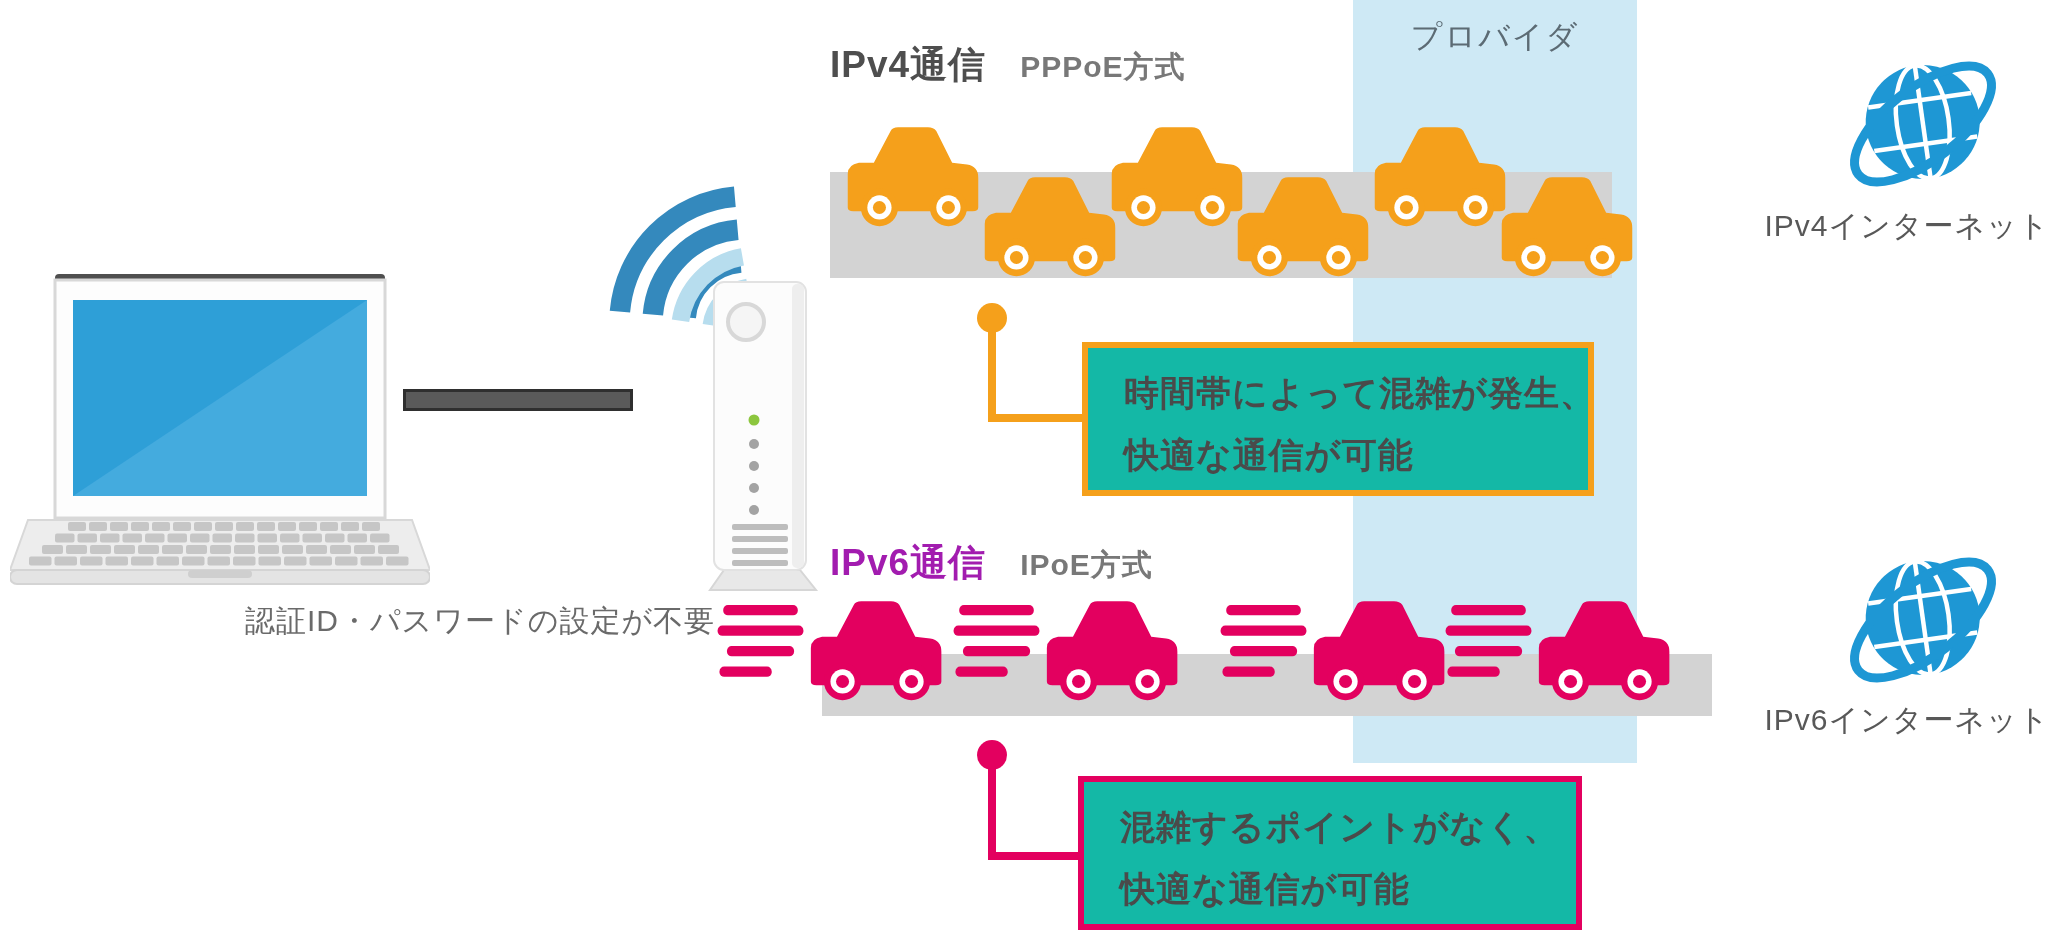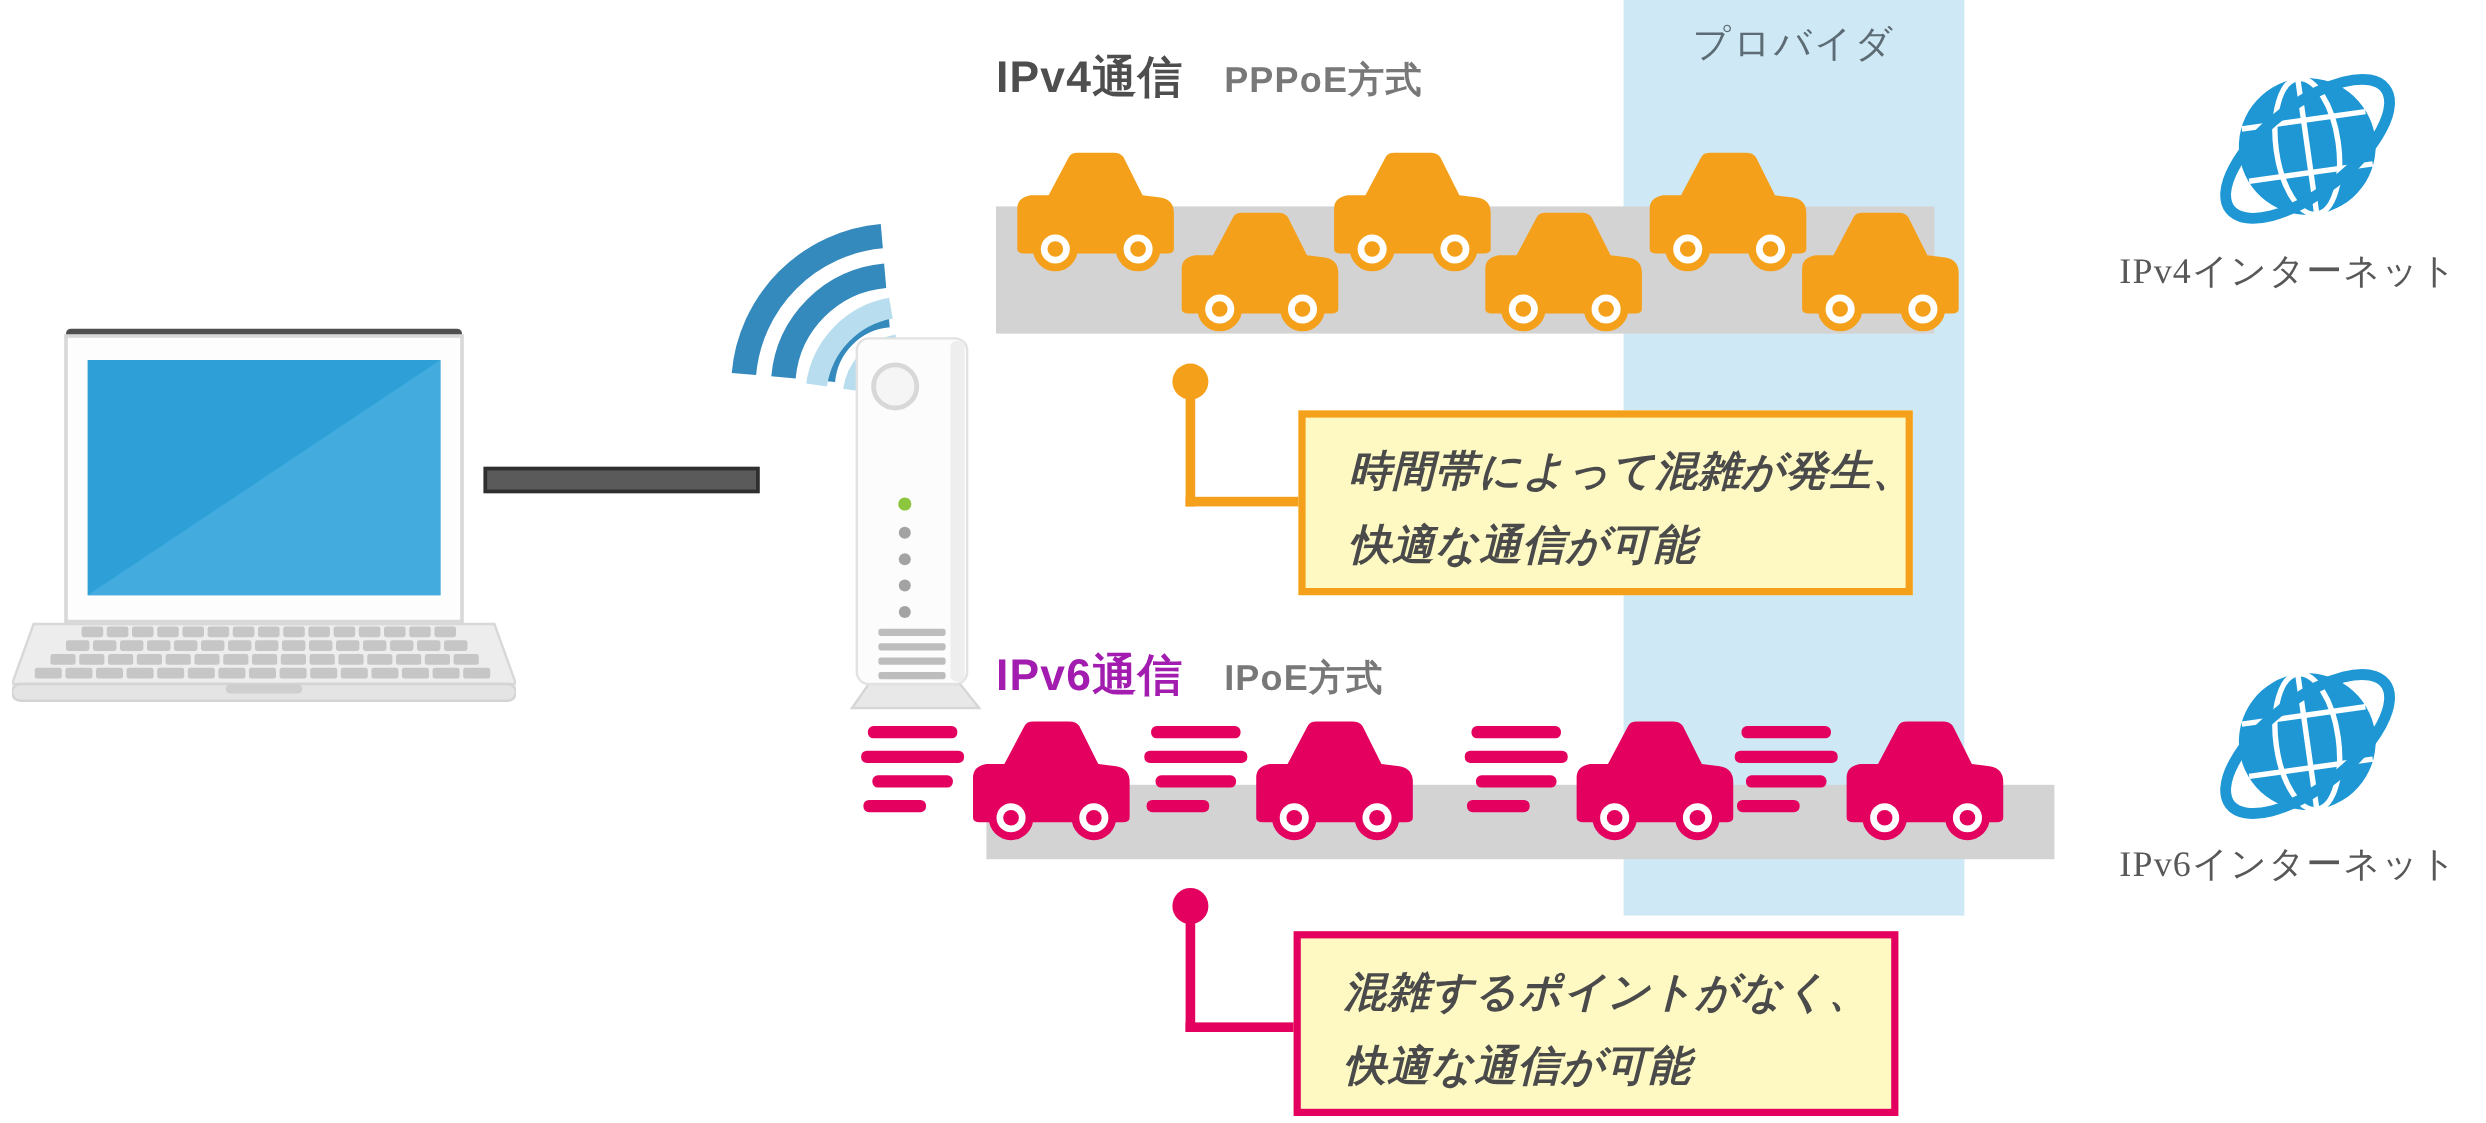--- a/index.html
+++ b/index.html
@@ -32,27 +32,27 @@
   .car-orange{color:#F5A01B;}
   .car-pink{color:#E3005F;}
 
   
   .conn{position:absolute;z-index:3;}
   .conn-orange{background:#F5A01B;}
   .conn-pink{background:#E3005F;}
   .dot{width:30px;height:30px;border-radius:50%;}
 
   
-  .callout{position:absolute;background:#fef9c3;z-index:4;padding:14px 12px 0 36px;box-sizing:border-box;font-style:italic;}
+  .callout{position:absolute;background:#14b8a6;z-index:4;padding:14px 12px 0 36px;box-sizing:border-box;}
   .callout-ipv4{left:1082px;top:342px;width:512px;height:154px;border:6px solid #F5A01B;}
   .callout-ipv6{left:1078px;top:776px;width:504px;height:154px;border:6px solid #E3005F;}
   .callout-line{font-size:35px;font-weight:bold;color:#4A4A4A;line-height:62px;letter-spacing:1px;white-space:nowrap;}
 
   
-  .inet-label{width:330px;text-align:center;font-size:30px;color:#585858;z-index:2;white-space:nowrap;letter-spacing:1px;font-family:Liberation Serif, serif;}
+  .inet-label{width:330px;text-align:center;font-size:30px;color:#585858;z-index:2;white-space:nowrap;letter-spacing:1px;}
   .inet-label-ipv4{left:1742px;top:206px;}
   .inet-label-ipv6{left:1742px;top:700px;}
   .globe{z-index:2;}
   .globe-ipv4{left:1838px;top:36px;}
   .globe-ipv6{left:1838px;top:532px;}
 
   
   .laptop{left:10px;top:268px;z-index:2;}
   .conn-bar{left:403px;top:389px;width:224px;height:16px;background:#5A5A5A;border:3px solid #2F2F2F;z-index:2;}
   .wifi{left:600px;top:172px;z-index:2;}
@@ -179,20 +179,21 @@
       <circle cx="66" cy="196" r="5" fill="#A3A3A3"></circle>
       <circle cx="66" cy="218" r="5" fill="#A3A3A3"></circle>
       <circle cx="66" cy="240" r="5" fill="#A3A3A3"></circle>
       <rect x="44" y="254" width="56" height="6" rx="2" fill="#BDBDBD"></rect>
       <rect x="44" y="266" width="56" height="6" rx="2" fill="#BDBDBD"></rect>
       <rect x="44" y="278" width="56" height="6" rx="2" fill="#BDBDBD"></rect>
       <rect x="44" y="290" width="56" height="6" rx="2" fill="#BDBDBD"></rect>
     </svg>
   </div>
 
+  <div class="abs client-note">認証ID・パスワードの設定が不要</div>
 
   <div class="abs lane-head head-ipv4">
     <span class="lane-title title-ipv4">IPv4通信</span>
     <span class="lane-method">PPPoE方式</span>
   </div>
   <div class="abs road road-ipv4"></div>
 
   <div class="abs conn conn-orange dot" style="left:977px;top:303px;"></div>
   <div class="abs conn conn-orange" style="left:988px;top:318px;width:8px;height:104px;"></div>
   <div class="abs conn conn-orange" style="left:988px;top:414px;width:96px;height:8px;"></div>

